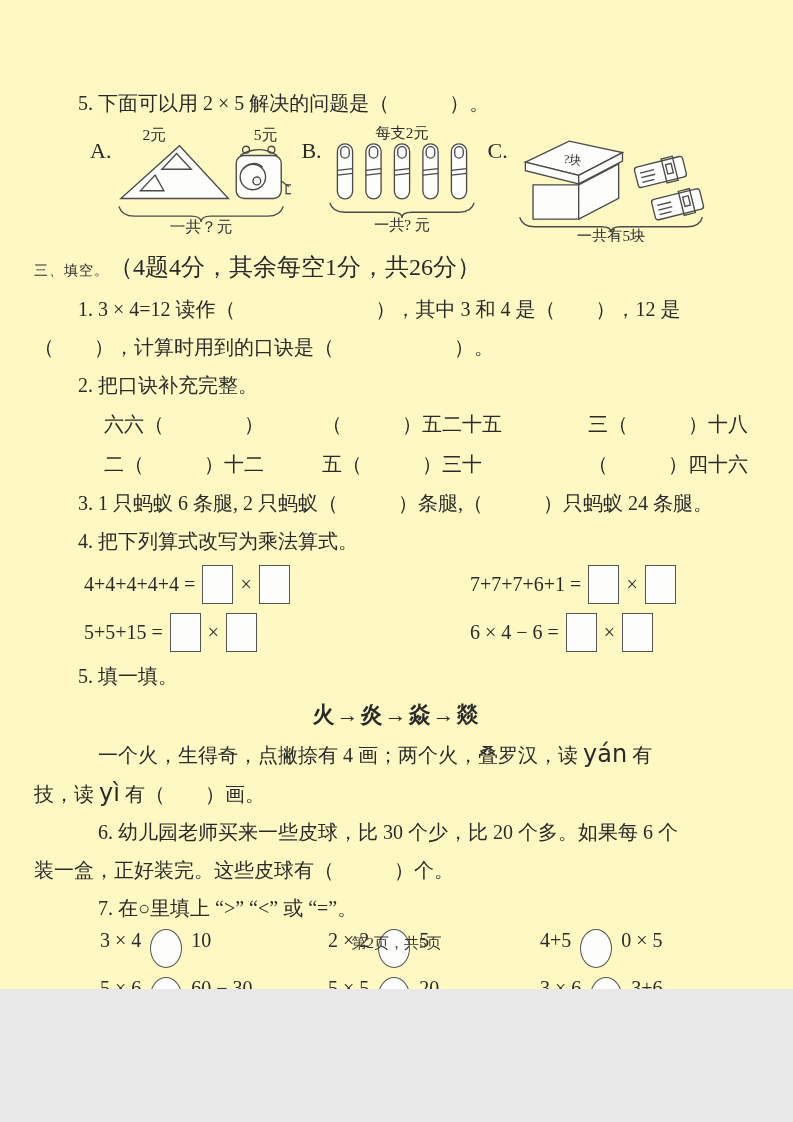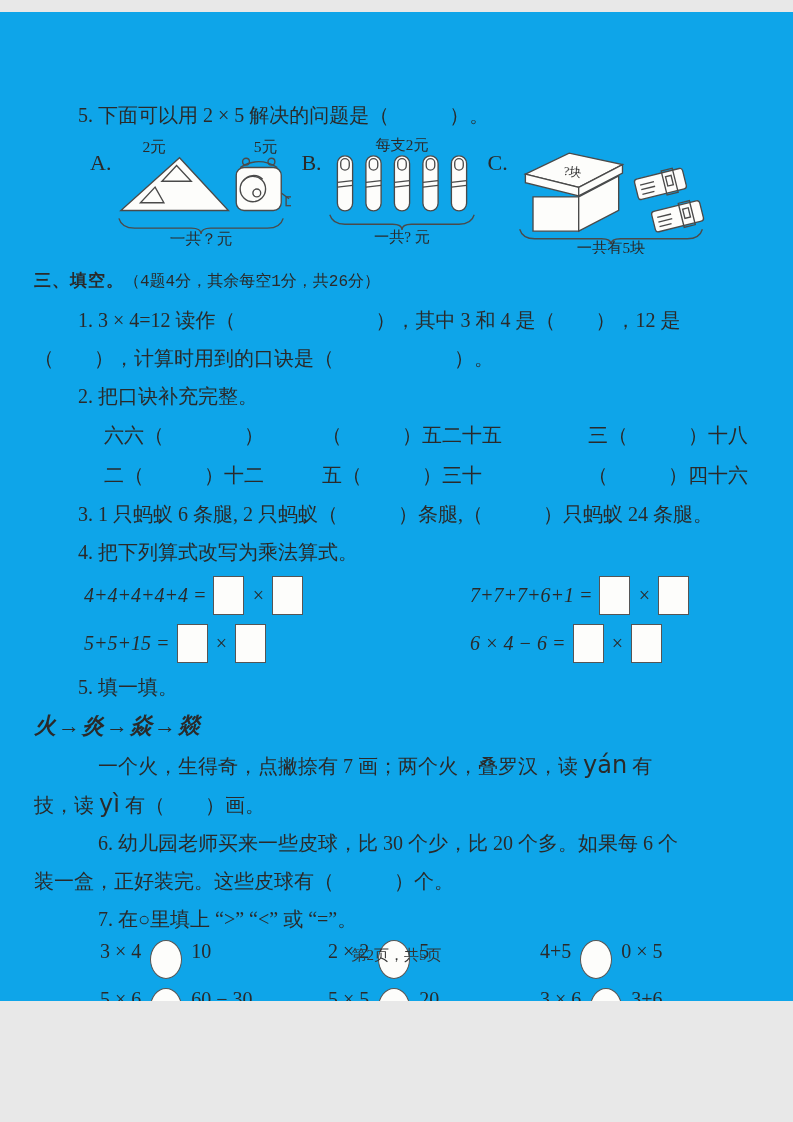--- a/index.html
+++ b/index.html
@@ -1,42 +1,42 @@
 <!DOCTYPE html>
 <html><head>
 <meta charset="utf-8">
 <style>
   html,body{margin:0;padding:0;background:#e8e8e8;}
   .page{
-    width:793px;height:989px;background:#0ea5e9;margin:12px auto;position:relative;
+    width:793px;height:989px;background:#fef9c3;margin:0 auto;position:relative;
     font-family:"Liberation Serif","DejaVu Serif",serif;color:#2a2a2a;overflow:hidden;
   }
   .content{padding:84px 34px 0 34px;font-size:20px;}
   .line{line-height:38px;white-space:nowrap;}
   .ind1{padding-left:44px;}   
   .ind3{padding-left:64px;}   
-  b.secttl{font-weight:bold;font-size:17px;letter-spacing:1px;}
-  .note{font-size:16px;font-family:Liberation Mono, monospace;}
+  b.secttl{font-weight:normal;font-size:14px;letter-spacing:1px;}
+  .note{font-size:24px;}
   
   .options{display:flex;align-items:flex-start;padding-left:56px;margin:2px 0 6px 0;gap:10px;}
   .option{display:flex;align-items:flex-start;}
   .optlabel{font-size:22px;margin:14px 4px 0 0;}
   svg{display:block;}
   svg .ln{stroke:#4a4a4a;stroke-width:1.4;fill:none;}
   svg .fillw{fill:#fdfdfb;stroke:#4a4a4a;stroke-width:1.4;}
   svg text{fill:#2a2a2a;font-family:"Liberation Serif","DejaVu Serif",serif;}
   
   .q2row{display:flex;padding-left:70px;line-height:40px;}
   .q2row span:nth-child(1){width:218px;}
   .q2row span:nth-child(2){width:266px;}
-  .q4grid{display:grid;grid-template-columns:386px auto;row-gap:6px;padding-left:50px;margin:3px 0 4px 0;font-style:italic;}
+  .q4grid{display:grid;grid-template-columns:386px auto;row-gap:6px;padding-left:50px;margin:3px 0 4px 0;}
   .q4item{display:flex;align-items:center;height:42px;}
   .sqbox{display:inline-block;width:29px;height:37px;border:1.6px solid #555;margin:0 7px;background:#fdfdfb;}
   .timesym{font-size:20px;}
-  .fireseq{font-weight:bold;font-size:22px;line-height:40px;letter-spacing:2px;font-style:italic;}
+  .fireseq{text-align:center;font-weight:bold;font-size:22px;line-height:40px;letter-spacing:2px;}
   .pinyin{font-family:"DejaVu Sans","Liberation Sans",sans-serif;font-size:24px;}
   .q7grid{display:grid;grid-template-columns:228px 212px auto;row-gap:4px;padding-left:66px;margin-top:2px;}
   .q7item{display:flex;align-items:flex-start;height:44px;}
   .cmpcircle{display:inline-block;width:30px;height:37px;border:1.5px solid #555;border-radius:50%;margin:0 9px;background:#fdfdfb;}
   .footer{position:absolute;bottom:36px;left:0;width:100%;text-align:center;font-size:15px;color:#333;}
 </style>
 </head>
 <body>
 
 <div class="page">
@@ -184,21 +184,21 @@
         <span>6 × 4 − 6 =</span>
         <span class="sqbox"></span>
         <span class="timesym">×</span>
         <span class="sqbox"></span>
       </div>
     </div>
 
     <div class="line ind1">5. 填一填。</div>
     <div class="fireseq">火→炎→焱→燚</div>
     <div class="line ind3">
-      <span>一个火，生得奇，点撇捺有 7 画；两个火，叠罗汉，读 </span><span class="pinyin">yán</span><span> 有</span>
+      <span>一个火，生得奇，点撇捺有 4 画；两个火，叠罗汉，读 </span><span class="pinyin">yán</span><span> 有</span>
     </div>
     <div class="line">
       <span>技，读 </span><span class="pinyin">yì</span><span> 有（　　）画。</span>
     </div>
 
     <div class="line ind3">6. 幼儿园老师买来一些皮球，比 30 个少，比 20 个多。如果每 6 个</div>
     <div class="line">装一盒，正好装完。这些皮球有（　　　）个。</div>
 
     <div class="line ind3">7. 在○里填上 “&gt;” “&lt;” 或 “=”。</div>
     <div class="q7grid">

